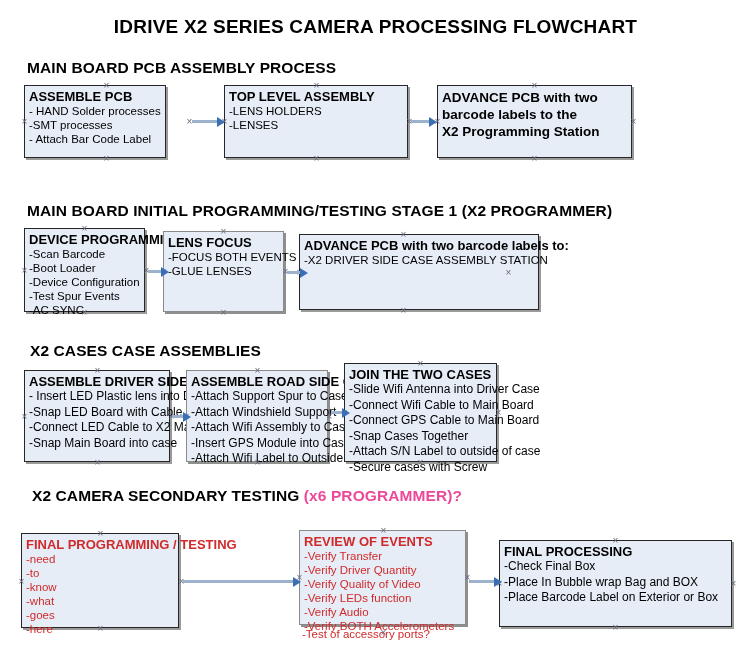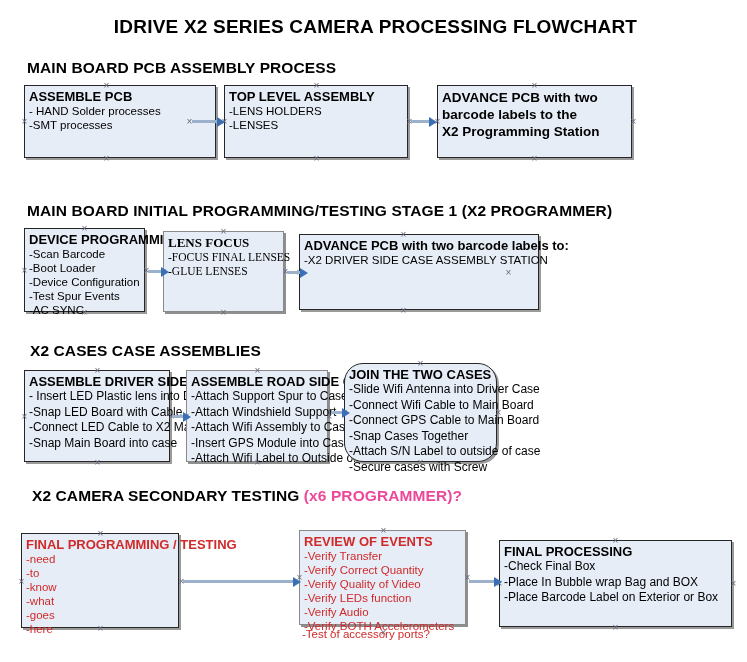--- a/index.html
+++ b/index.html
@@ -104,25 +104,26 @@
 </style>
 </head>
 <body>
 
 <div class="canvas">
 
   <div class="title">IDRIVE X2  SERIES CAMERA PROCESSING FLOWCHART</div>
 
   <div class="section" style="left:25px;top:59px;">MAIN BOARD PCB ASSEMBLY PROCESS</div>
 
-  <div class="box" style="left:22px;top:85px;width:192px;height:73px;">
+  <div class="box" style="left:22px;top:85px;width:142px;height:73px;">
     <div class="hdr">ASSEMBLE PCB</div>
     <ul>
       <li>- HAND Solder processes</li>
       <li>-SMT processes</li>
+      <li>- Attach Bar Code Label</li>
     </ul>
   </div>
   <div class="hx" style="left:100px;top:81px;">×</div>
   <div class="hx" style="left:100px;top:154px;">×</div>
   <div class="hx" style="left:18px;top:117px;">×</div>
   <div class="hx" style="left:183px;top:117px;">×</div>
 
   <div class="box" style="left:222px;top:85px;width:184px;height:73px;">
     <div class="hdr">TOP LEVEL ASSEMBLY</div>
     <ul>
@@ -158,24 +159,24 @@
       <li>-Device Configuration</li>
       <li>-Test Spur Events</li>
       <li>-AC SYNC</li>
     </ul>
   </div>
   <div class="hx" style="left:78px;top:224px;">×</div>
   <div class="hx" style="left:78px;top:308px;">×</div>
   <div class="hx" style="left:18px;top:266px;">×</div>
   <div class="hx" style="left:140px;top:266px;">×</div>
 
-  <div class="box gray" style="left:161px;top:231px;width:121px;height:81px;font-family:Liberation Serif, serif;">
+  <div class="box gray" style="left:161px;top:231px;width:121px;height:81px;">
     <div class="hdr">LENS FOCUS</div>
     <ul>
-      <li>-FOCUS FINAL LENSES</li>
+      <li>-FOCUS BOTH EVENTS</li>
       <li>-GLUE LENSES</li>
     </ul>
   </div>
   <div class="hx" style="left:217px;top:227px;">×</div>
   <div class="hx" style="left:217px;top:308px;">×</div>
   <div class="hx" style="left:157px;top:267px;">×</div>
   <div class="hx" style="left:279px;top:267px;">×</div>
 
   <div class="box" style="left:297px;top:234px;width:240px;height:76px;">
     <div class="hdr">ADVANCE PCB with two barcode labels to:</div>
@@ -215,21 +216,21 @@
       <li>-Attach Wifi Assembly to Case</li>
       <li>-Insert GPS Module into Case</li>
       <li>-Attach Wifi Label to Outside of Case</li>
     </ul>
   </div>
   <div class="hx" style="left:251px;top:366px;">×</div>
   <div class="hx" style="left:251px;top:458px;">×</div>
   <div class="hx" style="left:180px;top:412px;">×</div>
   <div class="hx" style="left:323px;top:412px;">×</div>
 
-  <div class="box bigbody" style="left:342px;top:363px;width:153px;height:99px;border-radius:19px;">
+  <div class="box bigbody" style="left:342px;top:363px;width:153px;height:99px;">
     <div class="hdr">JOIN THE TWO CASES</div>
     <ul>
       <li>-Slide Wifi Antenna into Driver Case</li>
       <li>-Connect Wifi Cable to Main Board</li>
       <li>-Connect GPS Cable to Main Board</li>
       <li>-Snap Cases Together</li>
       <li>-Attach S/N Label to outside of case</li>
       <li>-Secure cases with Screw</li>
     </ul>
   </div>
@@ -256,21 +257,21 @@
   </div>
   <div class="hx" style="left:94px;top:529px;">×</div>
   <div class="hx" style="left:94px;top:624px;">×</div>
   <div class="hx" style="left:15px;top:577px;">×</div>
   <div class="hx" style="left:175px;top:577px;">×</div>
 
   <div class="box red gray" style="left:297px;top:530px;width:167px;height:95px;">
     <div class="hdr">REVIEW OF EVENTS</div>
     <ul>
       <li>-Verify Transfer</li>
-      <li>-Verify Correct Quantity</li>
+      <li>-Verify Driver Quantity</li>
       <li>-Verify Quality of Video</li>
       <li>-Verify LEDs function</li>
       <li>-Verify Audio</li>
       <li>-Verify BOTH Accelerometers</li>
     </ul>
   </div>
   <div class="overflow-line" style="left:300px;top:627px;">-Test of accessory ports?</div>
   <div class="hx" style="left:377px;top:526px;">×</div>
   <div class="hx" style="left:377px;top:628px;">×</div>
   <div class="hx" style="left:293px;top:573px;">×</div>

